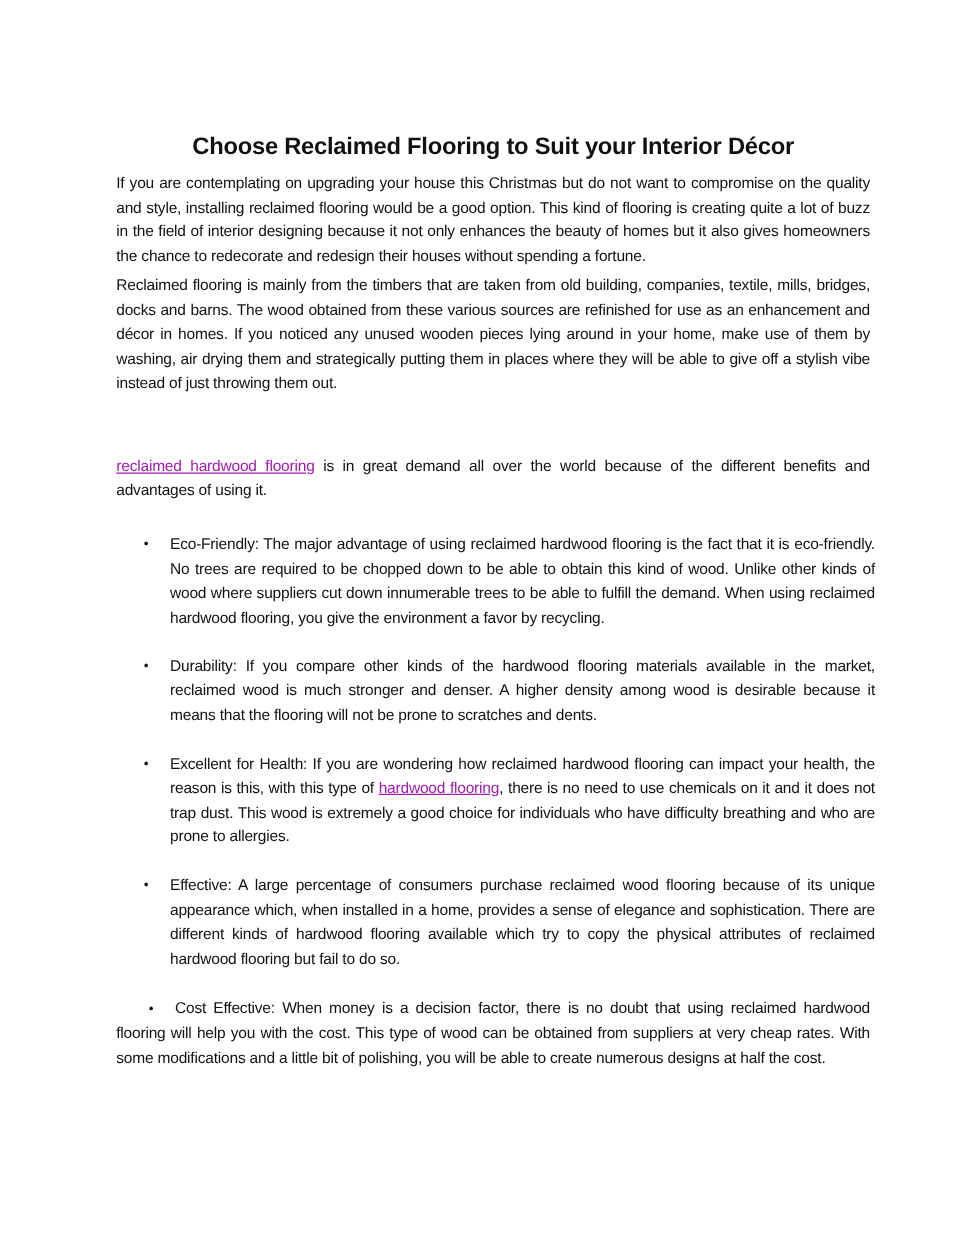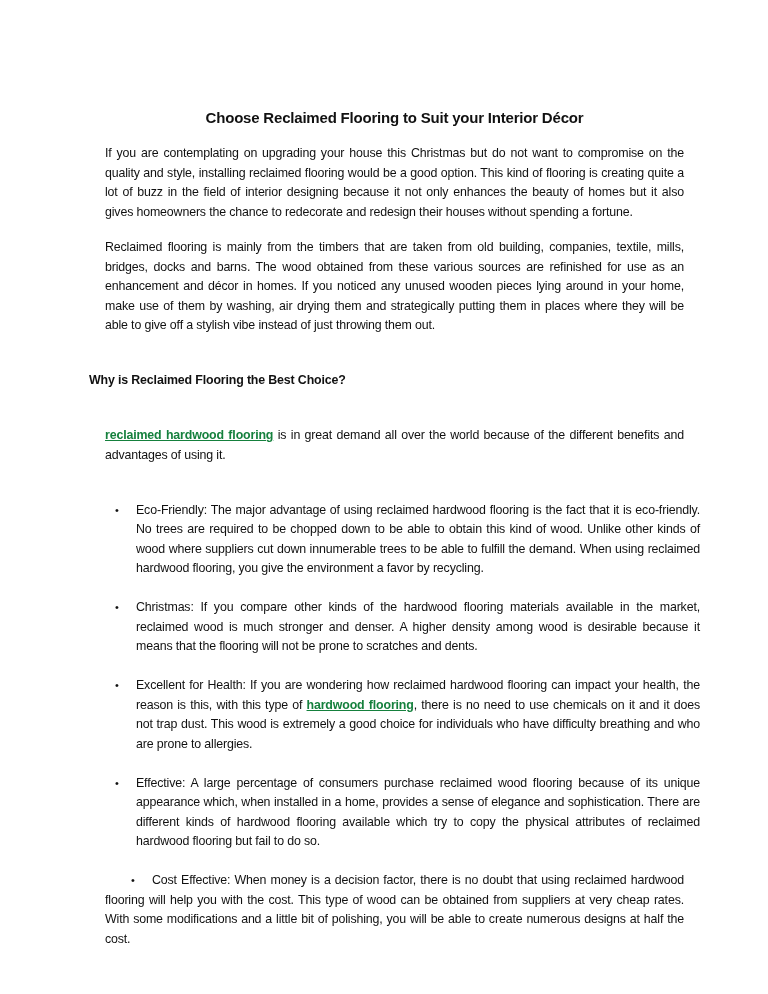--- a/index.html
+++ b/index.html
@@ -20,38 +20,38 @@
       left: 89px;
       top: 108px;
       width: 611px;
       font-size: 12.4px;
       line-height: 19.5px;
       letter-spacing: -0.15px;
     }
     .title {
       text-align: center;
       font-weight: bold;
-      font-size: 15px;
+      font-size: 19px;
       line-height: 20px;
       margin: 0 0 9px 0;
       letter-spacing: -0.2px;
     }
     p {
-      margin: 16px;
+      margin: 4px;
       text-align: justify;
     }
     .gap { height: 19.5px; }
     .subhead {
       font-weight: bold;
       margin: 0;
     }
     a.link {
-      color: #15803d;
+      color: #a21caf;
       text-decoration: underline;
-      font-weight: bold;
+      font-weight: normal;
     }
     ul.bullets {
       list-style: none;
       margin: 0;
       padding: 0;
     }
     ul.bullets li {
       position: relative;
       padding-left: 47px;
       text-align: justify;
@@ -80,36 +80,35 @@
 <body>
 
 <div class="page">
   <div class="title">Choose Reclaimed Flooring to Suit your Interior Décor</div>
 
   <p>If you are contemplating on upgrading your house this Christmas but do not want to compromise on the quality and style, installing reclaimed flooring would be a good option. This kind of flooring is creating quite a lot of buzz in the field of interior designing because it not only enhances the beauty of homes but it also gives homeowners the chance to redecorate and redesign their houses without spending a fortune.</p>
   <p>Reclaimed flooring is mainly from the timbers that are taken from old building, companies, textile, mills, bridges, docks and barns. The wood obtained from these various sources are refinished for use as an enhancement and décor in homes. If you noticed any unused wooden pieces lying around in your home, make use of them by washing, air drying them and strategically putting them in places where they will be able to give off a stylish vibe instead of just throwing them out.</p>
 
   <div class="gap"></div>
 
-  <p class="subhead">Why is Reclaimed Flooring the Best Choice?</p>
 
   <div class="gap"></div>
 
   <p><a class="link" href="#">reclaimed hardwood flooring</a><span> is in great demand all over the world because of the different benefits and advantages of using it.</span></p>
 
   <div class="gap"></div>
 
   <ul class="bullets">
     <li class="spaced">
       <span class="dot">•</span>
       <span class="term">Eco-Friendly</span><span>: The major advantage of using reclaimed hardwood flooring is the fact that it is eco-friendly. No trees are required to be chopped down to be able to obtain this kind of wood. Unlike other kinds of wood where suppliers cut down innumerable trees to be able to fulfill the demand. When using reclaimed hardwood flooring, you give the environment a favor by recycling.</span>
     </li>
     <li class="spaced">
       <span class="dot">•</span>
-      <span class="term">Christmas</span><span>: If you compare other kinds of the hardwood flooring materials available in the market, reclaimed wood is much stronger and denser. A higher density among wood is desirable because it means that the flooring will not be prone to scratches and dents.</span>
+      <span class="term">Durability</span><span>: If you compare other kinds of the hardwood flooring materials available in the market, reclaimed wood is much stronger and denser. A higher density among wood is desirable because it means that the flooring will not be prone to scratches and dents.</span>
     </li>
     <li class="spaced">
       <span class="dot">•</span>
       <span class="term">Excellent for Health</span><span>: If you are wondering how reclaimed hardwood flooring can impact your health, the reason is this, with this type of </span><a class="link" href="#">hardwood flooring</a><span>, there is no need to use chemicals on it and it does not trap dust. This wood is extremely a good choice for individuals who have difficulty breathing and who are prone to allergies.</span>
     </li>
     <li class="spaced">
       <span class="dot">•</span>
       <span class="term">Effective</span><span>: A large percentage of consumers purchase reclaimed wood flooring because of its unique appearance which, when installed in a home, provides a sense of elegance and sophistication. There are different kinds of hardwood flooring available which try to copy the physical attributes of reclaimed hardwood flooring but fail to do so.</span>
     </li>
   </ul>

